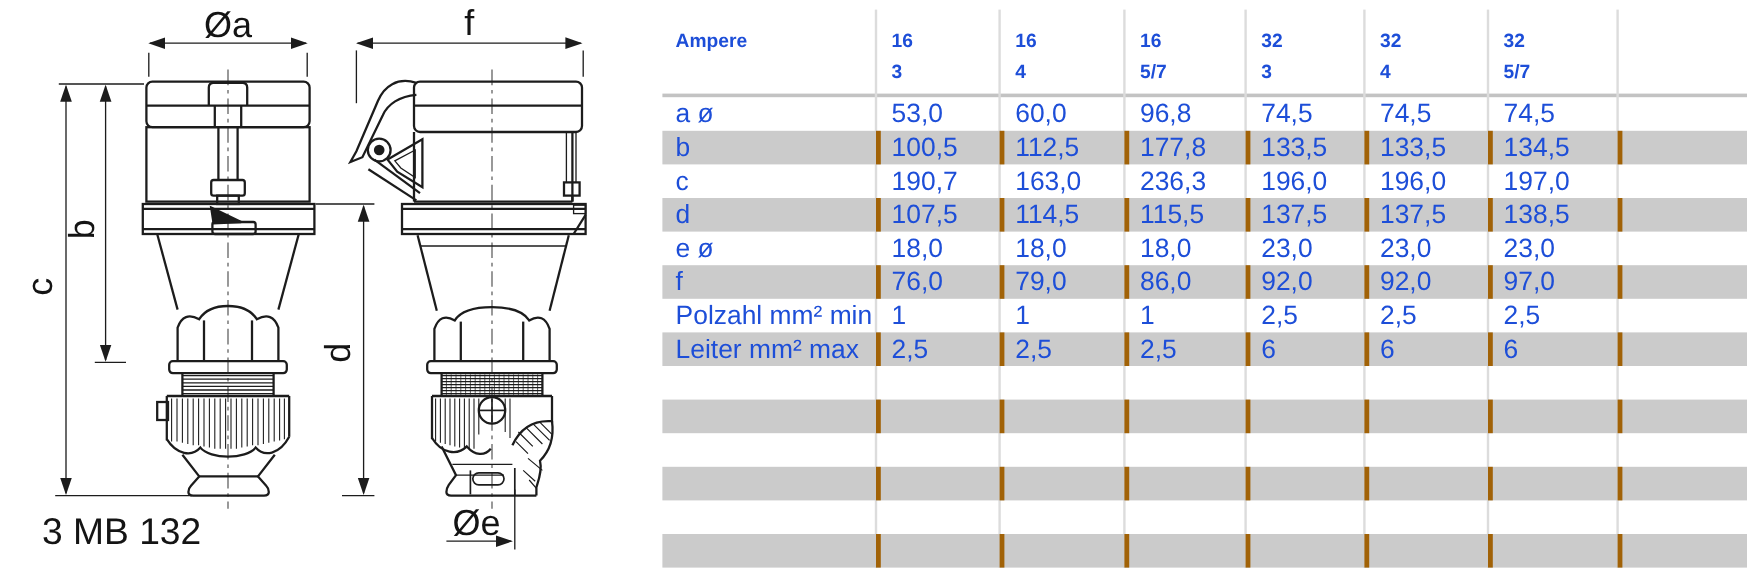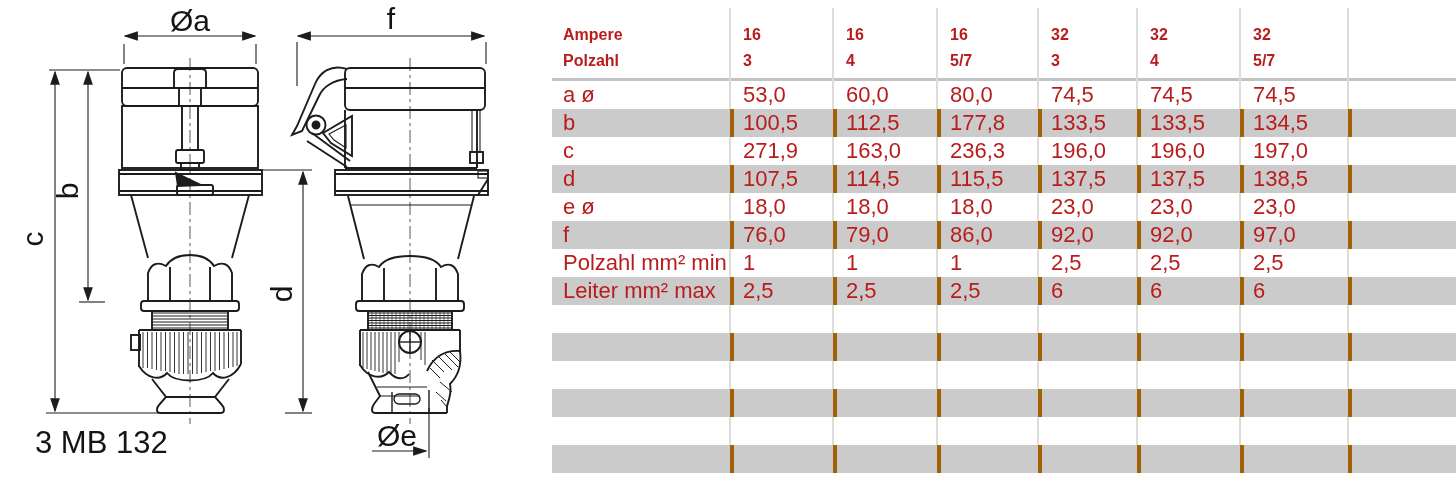--- a/index.html
+++ b/index.html
@@ -1,17 +1,17 @@
 <!DOCTYPE html>
 <html><head>
 <meta charset="utf-8">
 <style>
   html,body{margin:0;padding:0;background:#fff;}
   .stage{position:relative;width:1456px;height:477px;background:#fff;overflow:hidden;
-         font-family:"Liberation Sans",sans-serif;color:#b91c1c;}
+         font-family:"Liberation Sans",sans-serif;color:#1d4ed8;}
   .drawing{position:absolute;left:0;top:0;}
   
   .table-wrap{position:absolute;left:552px;top:8px;width:904px;height:465px;
               display:grid;
               grid-template-columns:178px 103px 104px 101px 99px 103px 108px 108px;
               grid-template-rows:70px 3px;
               grid-auto-rows:28px;}
   .vline{position:absolute;top:0;width:2px;height:100%;background:#dcdcdc;}
   .hrule{grid-column:1/-1;background:#c3c3c3;height:3px;}
   .row{display:contents;}
@@ -177,21 +177,20 @@
     <div class="vline" style="left:280px"></div>
     <div class="vline" style="left:384px"></div>
     <div class="vline" style="left:485px"></div>
     <div class="vline" style="left:584px"></div>
     <div class="vline" style="left:687px"></div>
     <div class="vline" style="left:795px"></div>
 
     <div class="row">
       <div class="cell hc lbl">
         <div>Ampere</div>
-        <div>Polzahl</div>
       </div>
       <div class="cell hc val">
         <div>16</div>
         <div>3</div>
       </div>
       <div class="cell hc val">
         <div>16</div>
         <div>4</div>
       </div>
       <div class="cell hc val">
@@ -212,39 +211,39 @@
       </div>
       <div class="cell hc"></div>
     </div>
 
     <div class="hrule"></div>
 
     <div class="row">
       <div class="cell lbl">a ø</div>
       <div class="cell val">53,0</div>
       <div class="cell val">60,0</div>
-      <div class="cell val">80,0</div>
+      <div class="cell val">96,8</div>
       <div class="cell val">74,5</div>
       <div class="cell val">74,5</div>
       <div class="cell val">74,5</div>
       <div class="cell"></div>
     </div>
     <div class="row band">
       <div class="cell lbl">b</div>
       <div class="cell val">100,5</div>
       <div class="cell val">112,5</div>
       <div class="cell val">177,8</div>
       <div class="cell val">133,5</div>
       <div class="cell val">133,5</div>
       <div class="cell val">134,5</div>
       <div class="cell"></div>
     </div>
     <div class="row">
       <div class="cell lbl">c</div>
-      <div class="cell val">271,9</div>
+      <div class="cell val">190,7</div>
       <div class="cell val">163,0</div>
       <div class="cell val">236,3</div>
       <div class="cell val">196,0</div>
       <div class="cell val">196,0</div>
       <div class="cell val">197,0</div>
       <div class="cell"></div>
     </div>
     <div class="row band">
       <div class="cell lbl">d</div>
       <div class="cell val">107,5</div>

